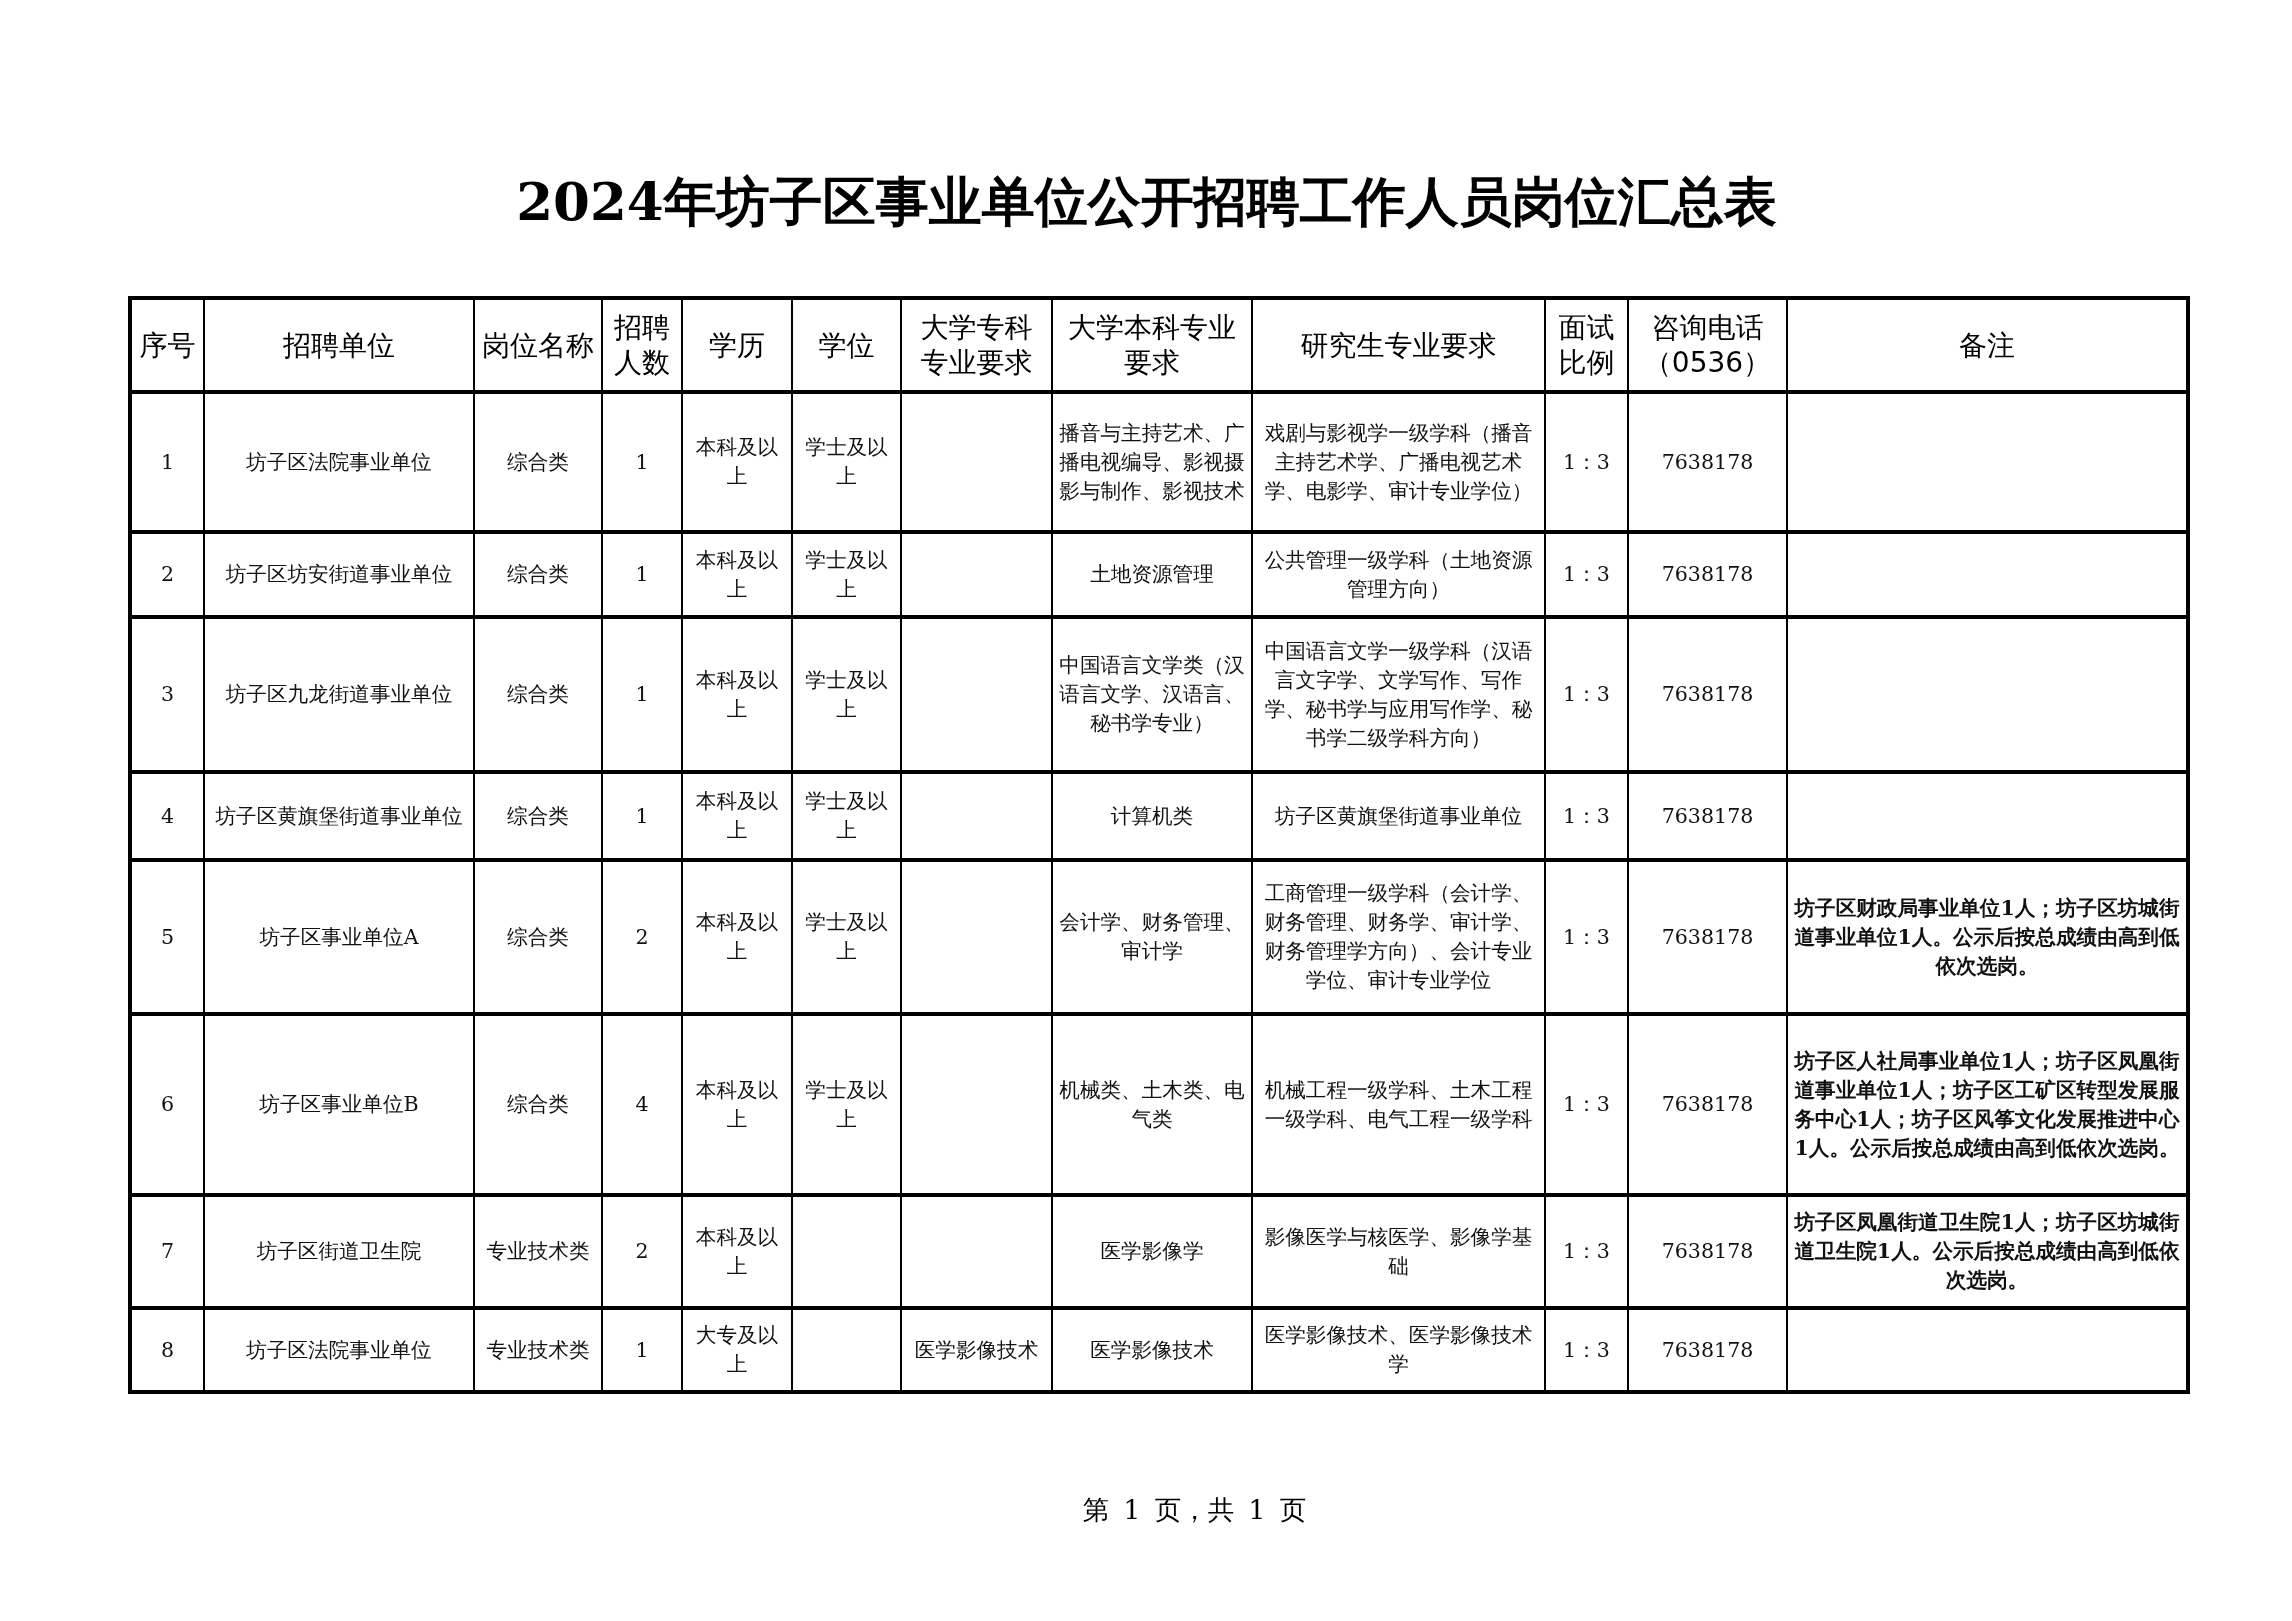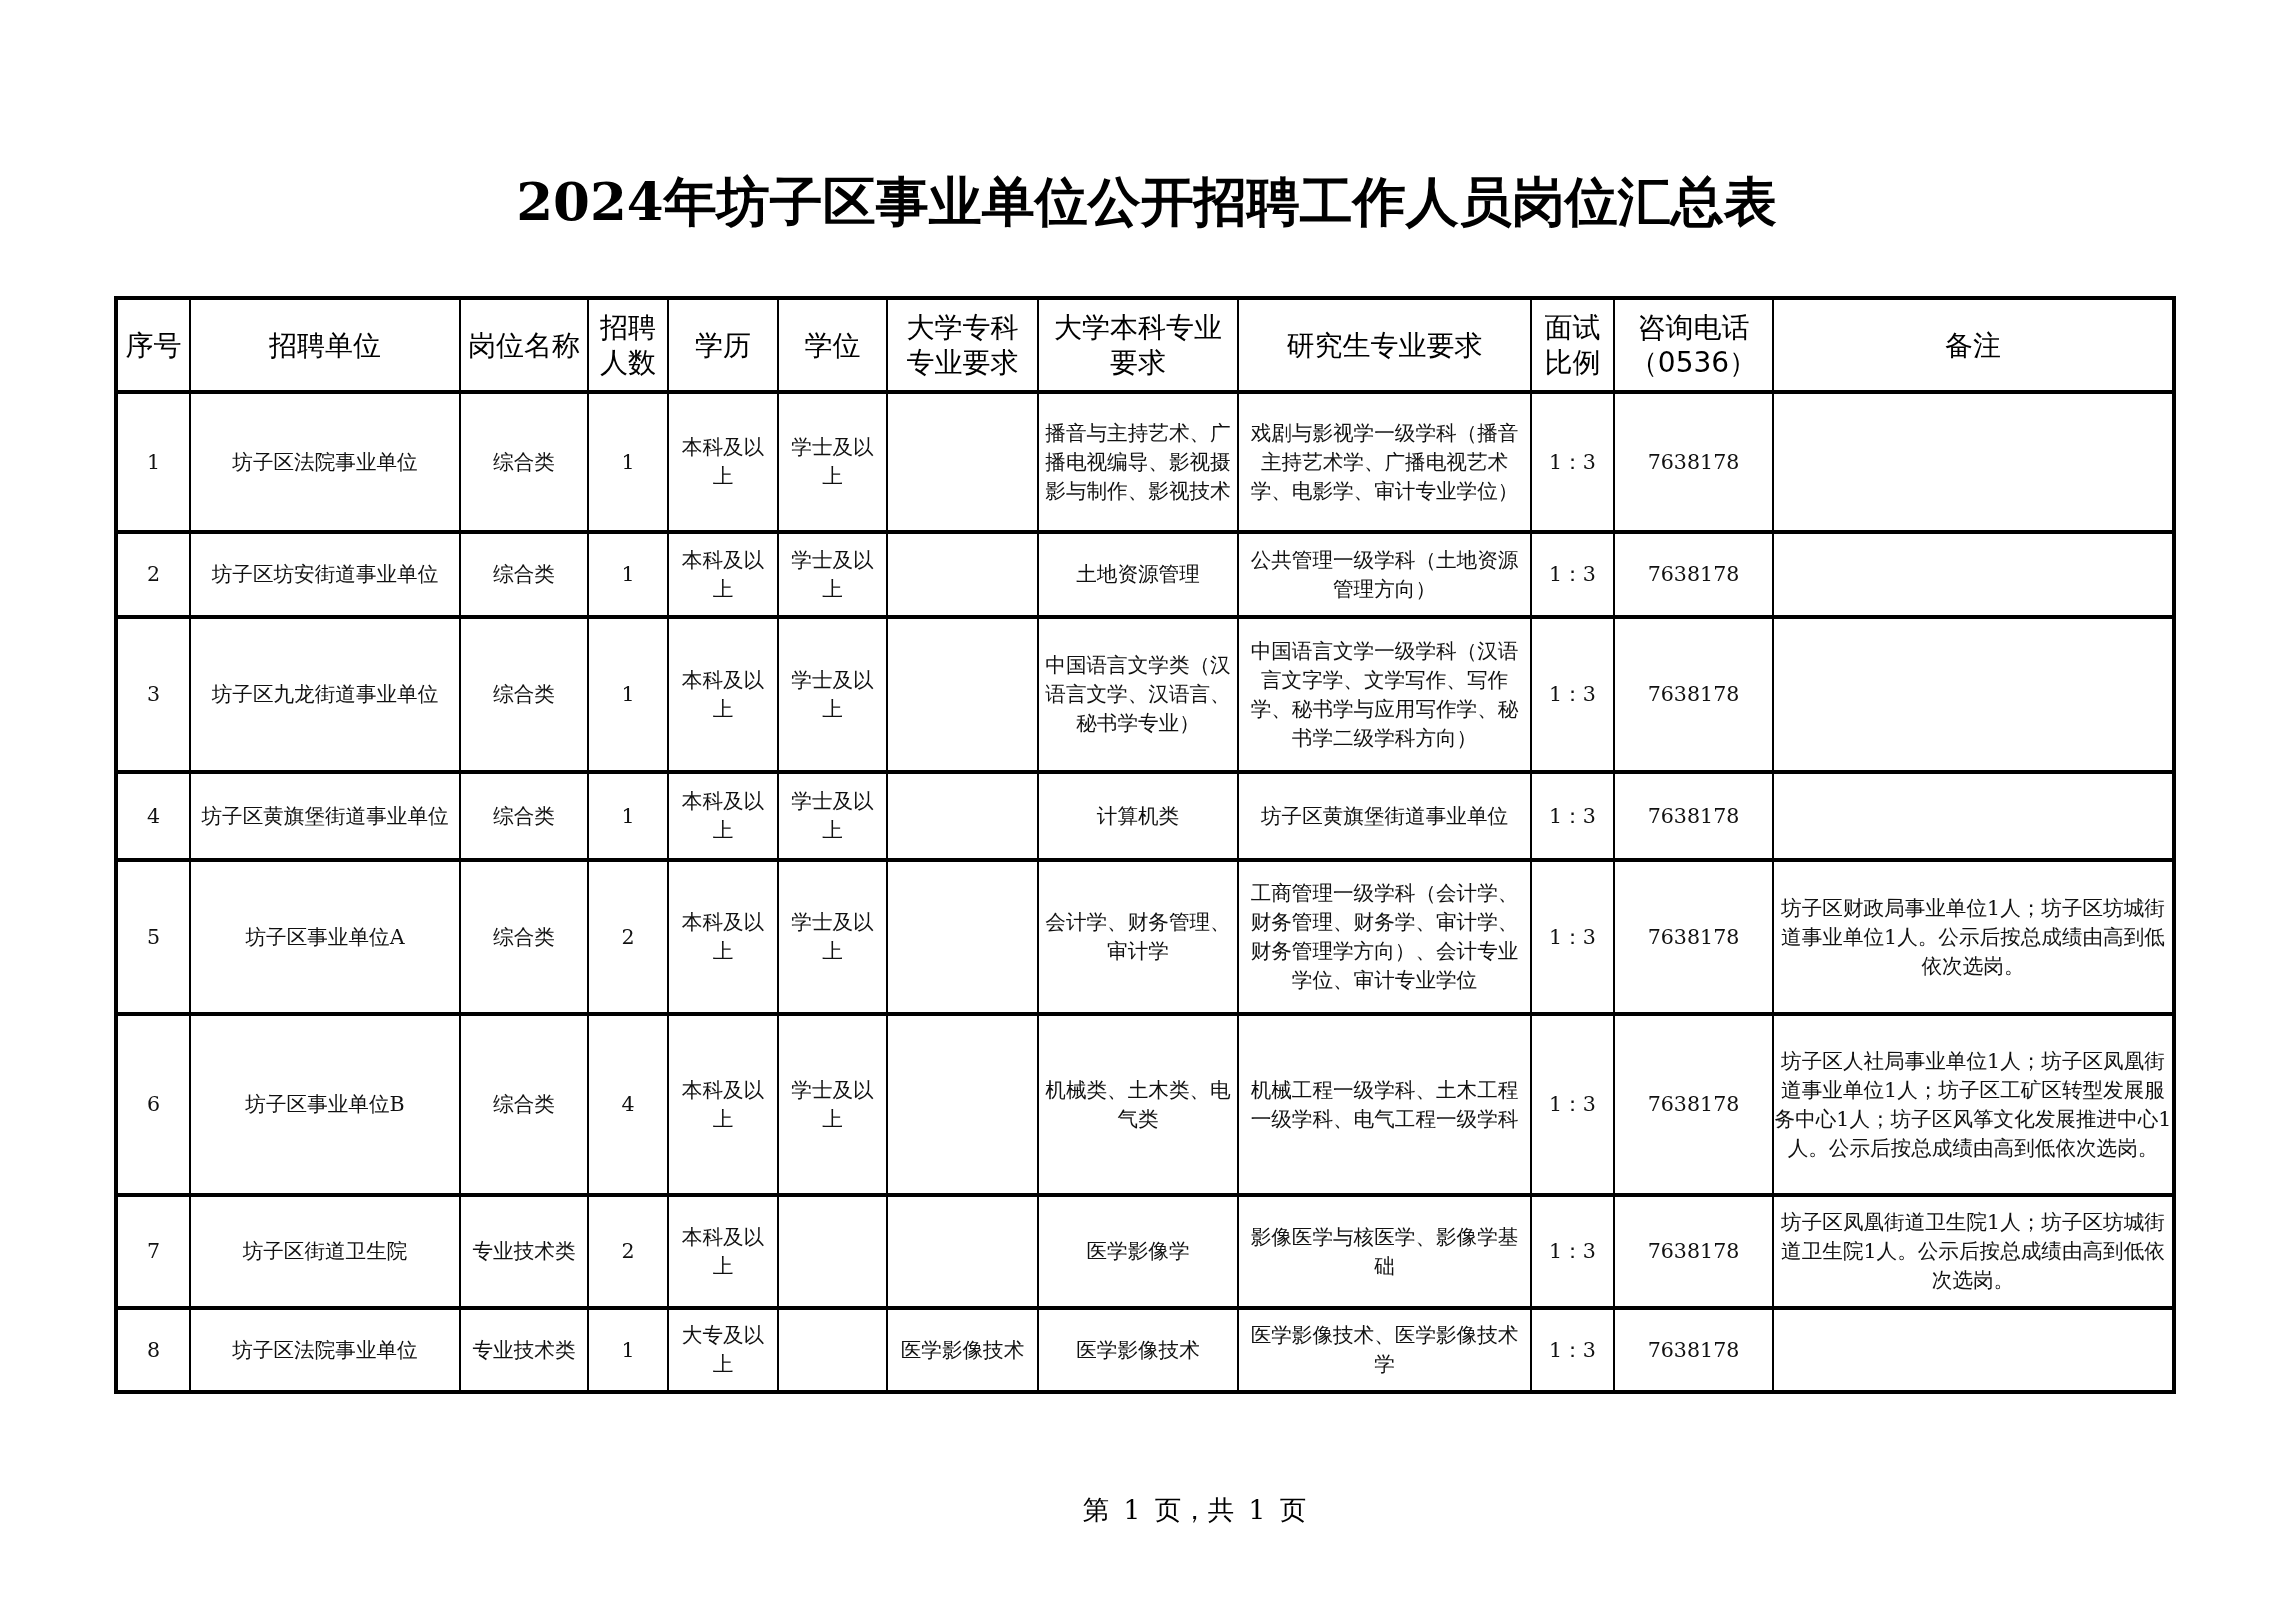--- a/index.html
+++ b/index.html
@@ -22,21 +22,21 @@
     width: 2293px;
     text-align: center;
     font-family: "DejaVu Serif", "Liberation Serif", serif;
     font-weight: bold;
     font-size: 53px;
     line-height: 73px;
     letter-spacing: 0px;
   }
   table.jobs {
     position: absolute;
-    left: 114px;
+    left: 128px;
     top: 296px;
     border-collapse: collapse;
     table-layout: fixed;
     border: 4.9px solid #000;
   }
   table.jobs th, table.jobs td {
     border: 2.9px solid #000;
     text-align: center;
     vertical-align: middle;
     padding: 0 5.9px;
@@ -53,20 +53,21 @@
     font-family: "DejaVu Serif", "Liberation Serif", serif;
     font-size: 20.6px;
     line-height: 29px;
     color: #111;
   }
   table.jobs tr.header-row { height: 94px; }
   table.jobs tbody tr { border-top: 4.9px solid #000; }
   td.note {
     text-align: center;
     padding: 0 0 !important;
+    font-weight: bold;
   }
   .footer {
     position: absolute;
     left: 0;
     top: 1492px;
     width: 2293px;
     text-align: center;
     font-family: "DejaVu Serif", "Liberation Serif", serif;
     font-size: 26.5px;
     line-height: 35px;

